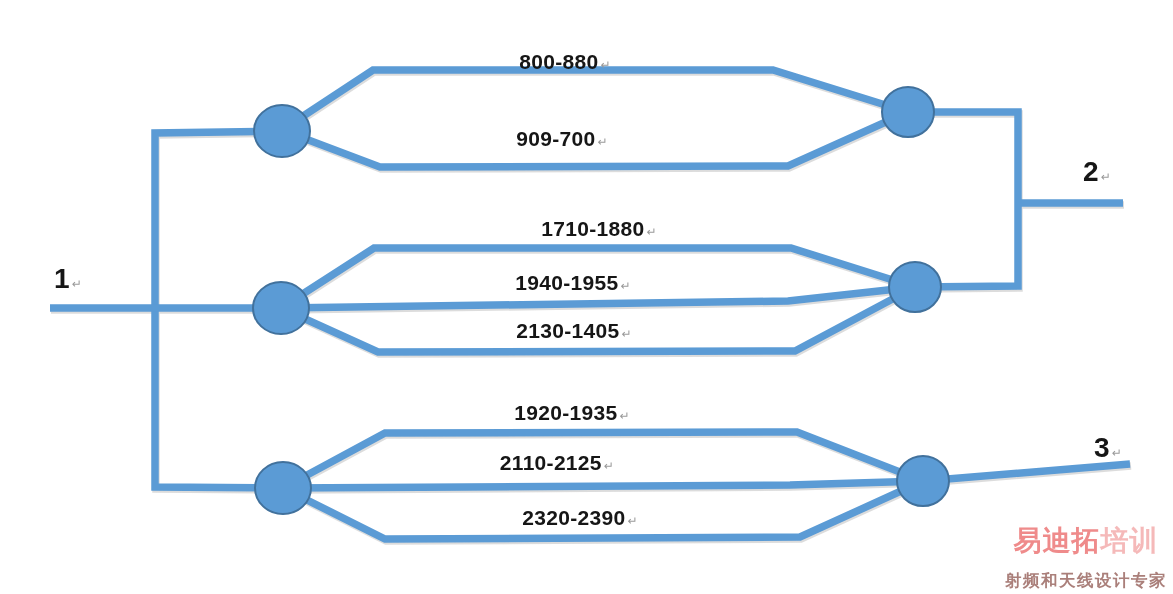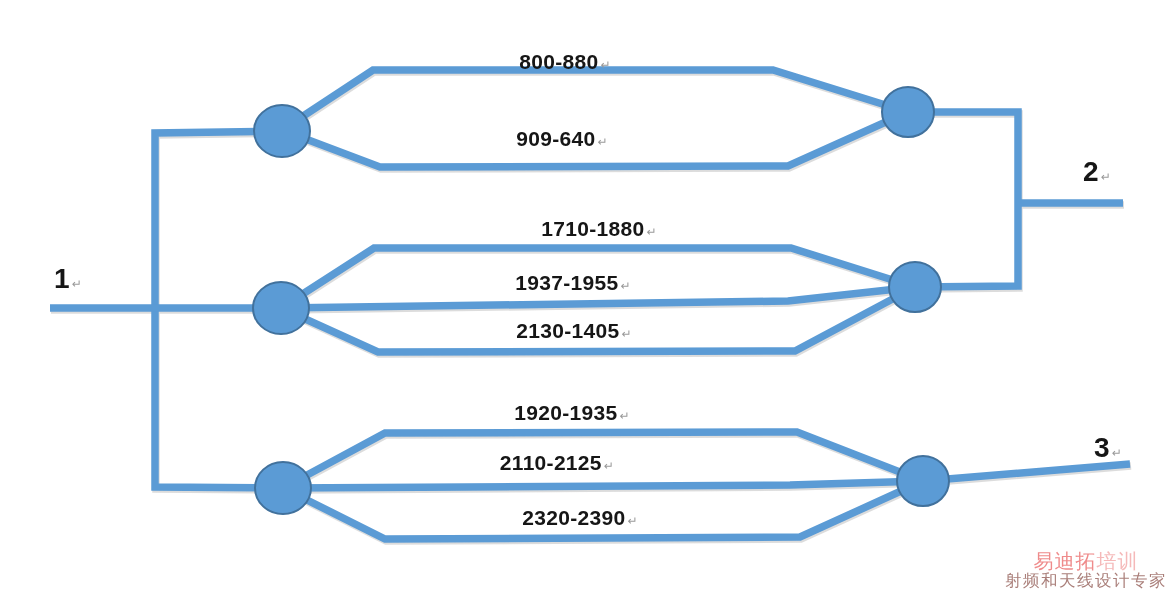--- a/index.html
+++ b/index.html
@@ -11,26 +11,26 @@
   .lines{filter:drop-shadow(1px 2px 0.5px rgba(130,130,130,0.28));}
   .band-label{
     position:absolute;transform:translate(-50%,-50%);
     font-size:21px;font-weight:600;color:#161616;white-space:nowrap;letter-spacing:0.3px;
   }
   .port-label{font-size:28px;font-weight:600;}
   .pmark{font-size:12px;font-weight:400;color:#9a9a9a;margin-left:2px;vertical-align:baseline;}
   .watermark{
     position:absolute;right:6px;bottom:4px;text-align:center;line-height:1.02;user-select:none;
   }
-  .wm-title{font-size:20px;font-weight:normal;letter-spacing:1px;white-space:nowrap;}
+  .wm-title{font-size:28px;font-weight:bold;letter-spacing:1px;white-space:nowrap;}
   .wm-t1{color:#ef8b8b;}
   .wm-t2{color:#f5b9b9;}
   .wm-subtitle{
-    font-family:"Liberation Serif",serif;font-size:16.5px;font-weight:normal;
-    color:#aa7f7a;letter-spacing:1.5px;white-space:nowrap;margin-top:2px;
+    font-family:"Liberation Serif",serif;font-size:16.5px;font-weight:bold;
+    color:#aa7f7a;letter-spacing:1.5px;white-space:nowrap;margin-top:18px;
     text-shadow:0.5px 0.5px 0 #ffffff;
   }
 </style>
 </head>
 <body>
 
 <svg class="diagram" width="1173" height="594" viewBox="0 0 1173 594">
   <g class="lines" fill="none" stroke="#5b9bd5" stroke-width="7.5" stroke-linejoin="miter">
 
     <polyline points="282,131 155,133 155,487 283,488"></polyline>
@@ -55,23 +55,23 @@
     <ellipse cx="282" cy="131" rx="28" ry="26"></ellipse>
     <ellipse cx="281" cy="308" rx="28" ry="26"></ellipse>
     <ellipse cx="283" cy="488" rx="28" ry="26"></ellipse>
     <ellipse cx="908" cy="112" rx="26" ry="25"></ellipse>
     <ellipse cx="915" cy="287" rx="26" ry="25"></ellipse>
     <ellipse cx="923" cy="481" rx="26" ry="25"></ellipse>
   </g>
 </svg>
 
 <div class="band-label" style="left:565px;top:42px;margin-top:20px;"><span>800-880</span><span class="pmark">↵</span></div>
-<div class="band-label" style="left:562px;top:139px;"><span>909-640</span><span class="pmark">↵</span></div>
+<div class="band-label" style="left:562px;top:139px;"><span>909-700</span><span class="pmark">↵</span></div>
 <div class="band-label" style="left:567px;top:229px;margin-left:32px;"><span>1710-1880</span><span class="pmark">↵</span></div>
-<div class="band-label" style="left:573px;top:283px;"><span>1937-1955</span><span class="pmark">↵</span></div>
+<div class="band-label" style="left:573px;top:283px;"><span>1940-1955</span><span class="pmark">↵</span></div>
 <div class="band-label" style="left:574px;top:331px;"><span>2130-1405</span><span class="pmark">↵</span></div>
 <div class="band-label" style="left:572px;top:413px;"><span>1920-1935</span><span class="pmark">↵</span></div>
 <div class="band-label" style="left:557px;top:463px;"><span>2110-2125</span><span class="pmark">↵</span></div>
 <div class="band-label" style="left:580px;top:518px;"><span>2320-2390</span><span class="pmark">↵</span></div>
 
 <div class="band-label port-label" style="left:68px;top:279px;"><span>1</span><span class="pmark">↵</span></div>
 <div class="band-label port-label" style="left:1097px;top:172px;"><span>2</span><span class="pmark">↵</span></div>
 <div class="band-label port-label" style="left:1108px;top:448px;"><span>3</span><span class="pmark">↵</span></div>
 
 <div class="watermark">

